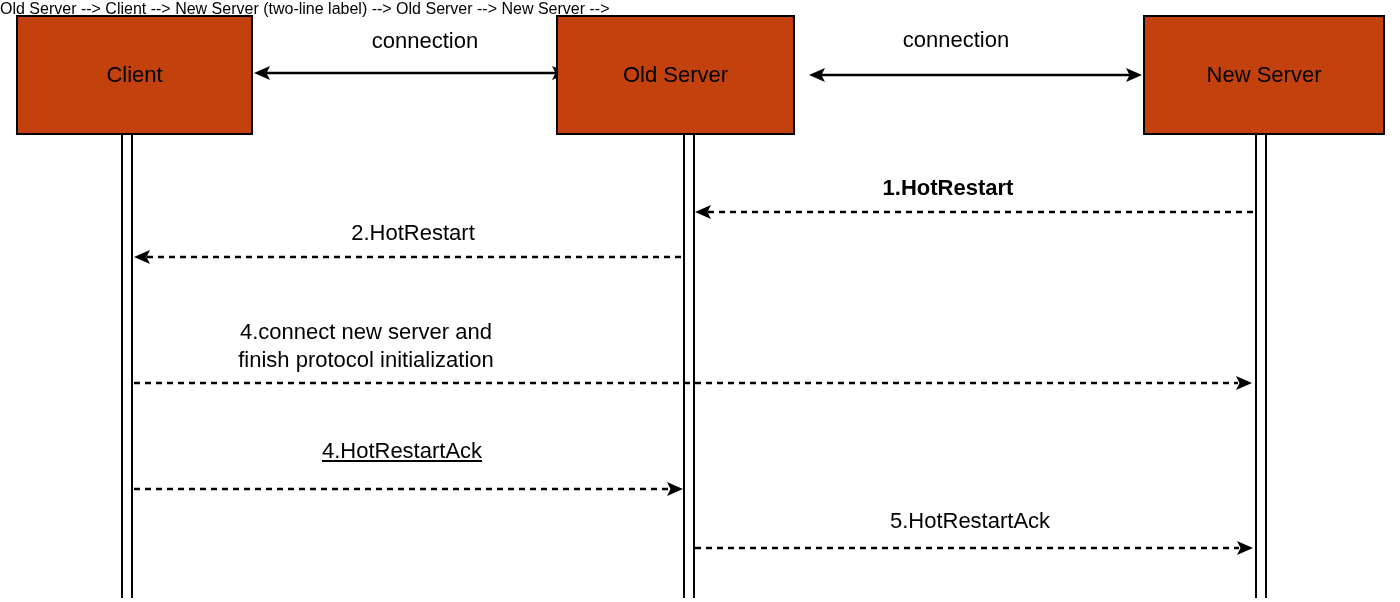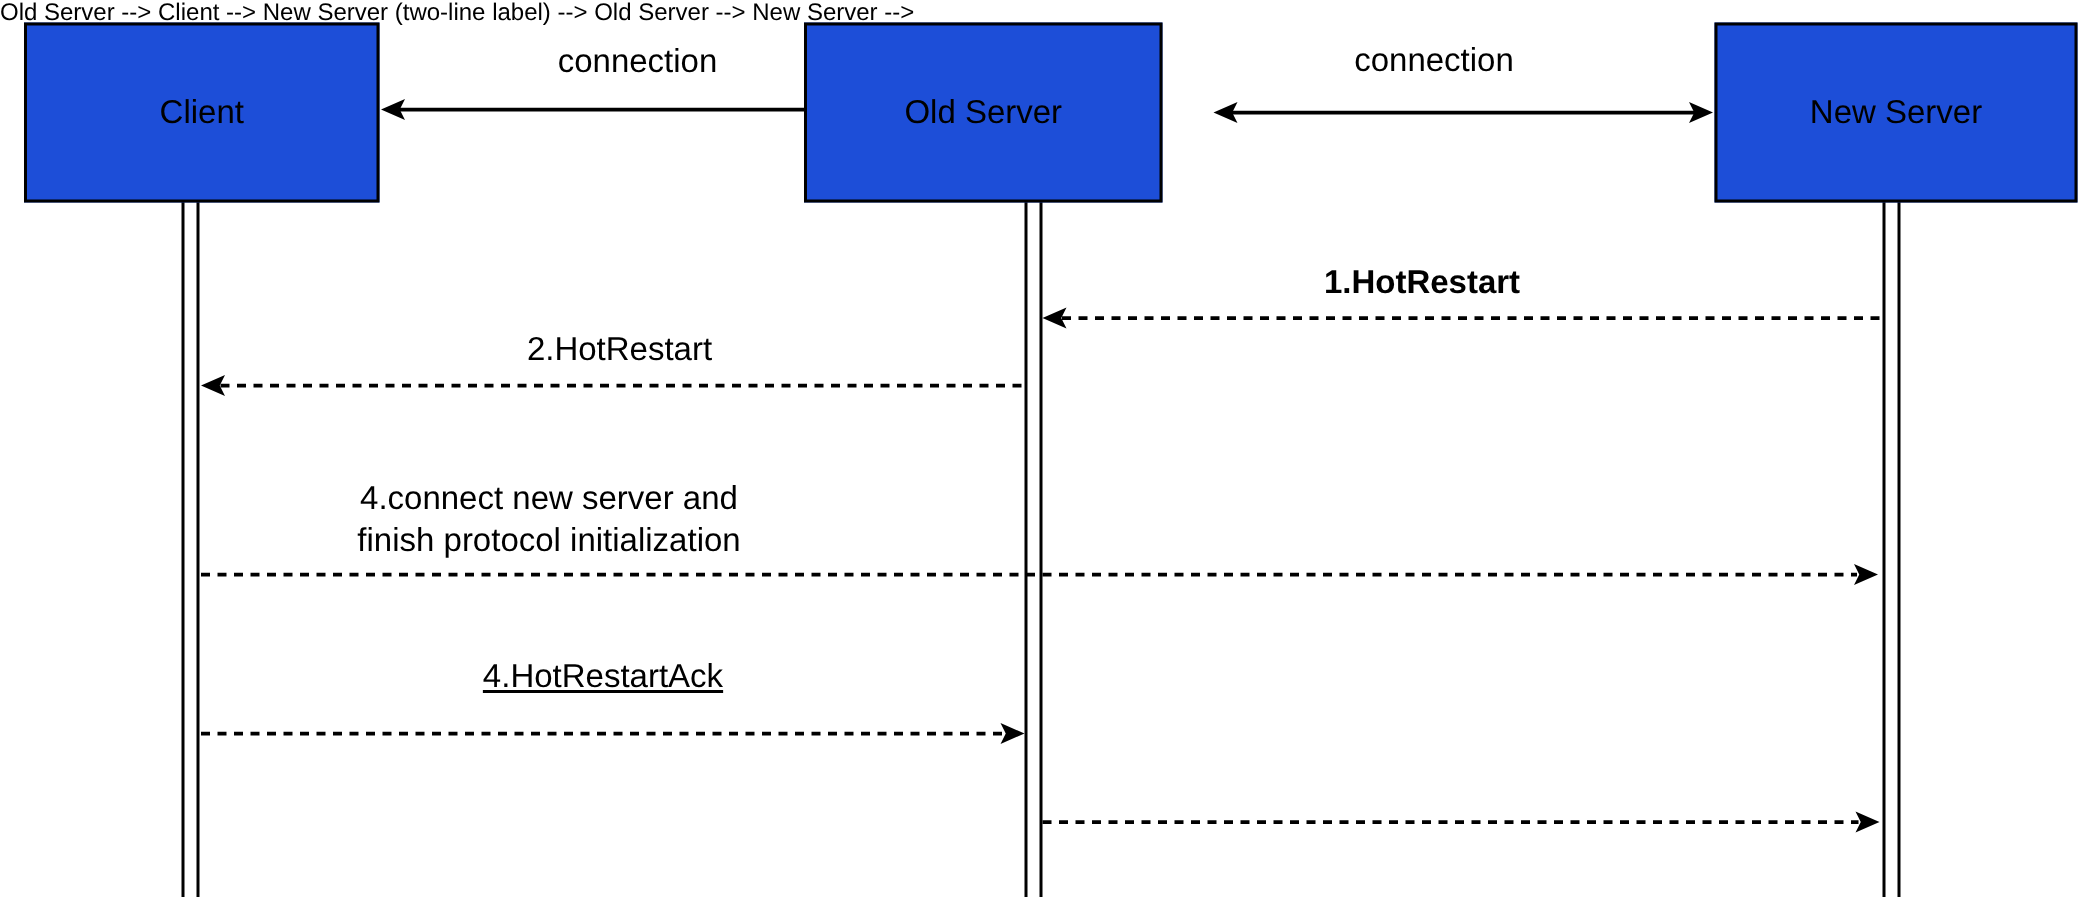--- a/index.html
+++ b/index.html
@@ -15,29 +15,29 @@
     background: #ffffff;
     overflow: hidden;
     color: #000000;
   }
   .actor-box {
     position: absolute;
     top: 15px;
     height: 120px;
     box-sizing: border-box;
     border: 2px solid #000000;
-    background: #1d4ed8;
+    background: #c2410c;
     display: flex;
     align-items: center;
     justify-content: center;
     font-size: 22px;
     z-index: 3;
   }
   .box-client { left: 16px;   width: 237px; }
-  .box-old    { left: 536px;  width: 239px; }
+  .box-old    { left: 556px;  width: 239px; }
   .box-new    { left: 1143px; width: 242px; }
 
   .lifeline {
     position: absolute;
     top: 134px;
     height: 464px;
     width: 12px;
     box-sizing: border-box;
     border-left: 2.5px solid #000000;
     border-right: 2.5px solid #000000;
@@ -131,14 +131,15 @@
     <line x1="1" y1="11" x2="536" y2="11" stroke="#000000" stroke-width="2.5" stroke-dasharray="6 5"></line>
     <polygon points="550,11 534,4 537.5,11 534,18" fill="#000000"></polygon>
   </svg>
   <div class="lbl" style="left:402px; top:451px;text-decoration:underline;">4.HotRestartAck</div>
 
    New Server --&gt;
   <svg class="arrow-svg" style="left:694px; top:537px;" width="560" height="22">
     <line x1="1" y1="11" x2="545" y2="11" stroke="#000000" stroke-width="2.5" stroke-dasharray="6 5"></line>
     <polygon points="559,11 543,4 546.5,11 543,18" fill="#000000"></polygon>
   </svg>
+  <div class="lbl" style="left:970px; top:521px;">5.HotRestartAck</div>
 
 </div>
 
 </body></html>

